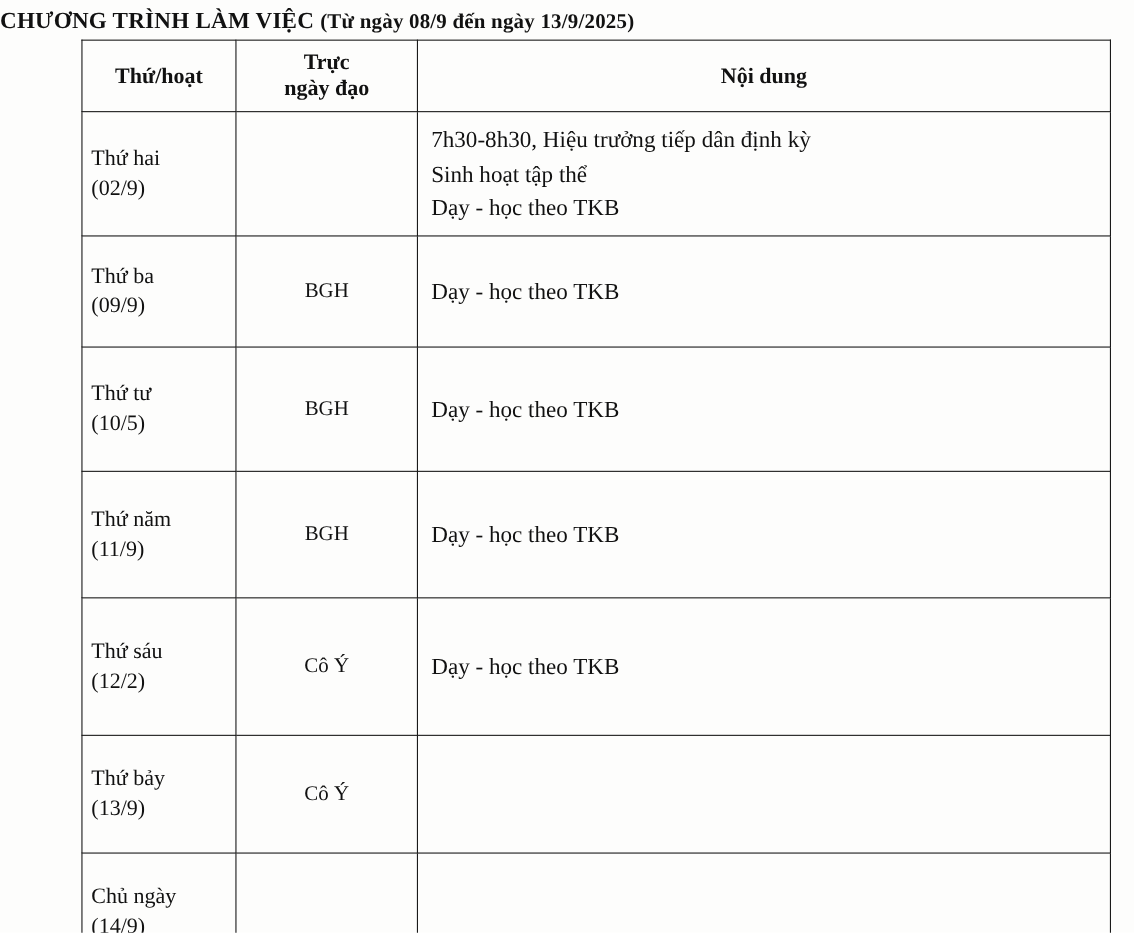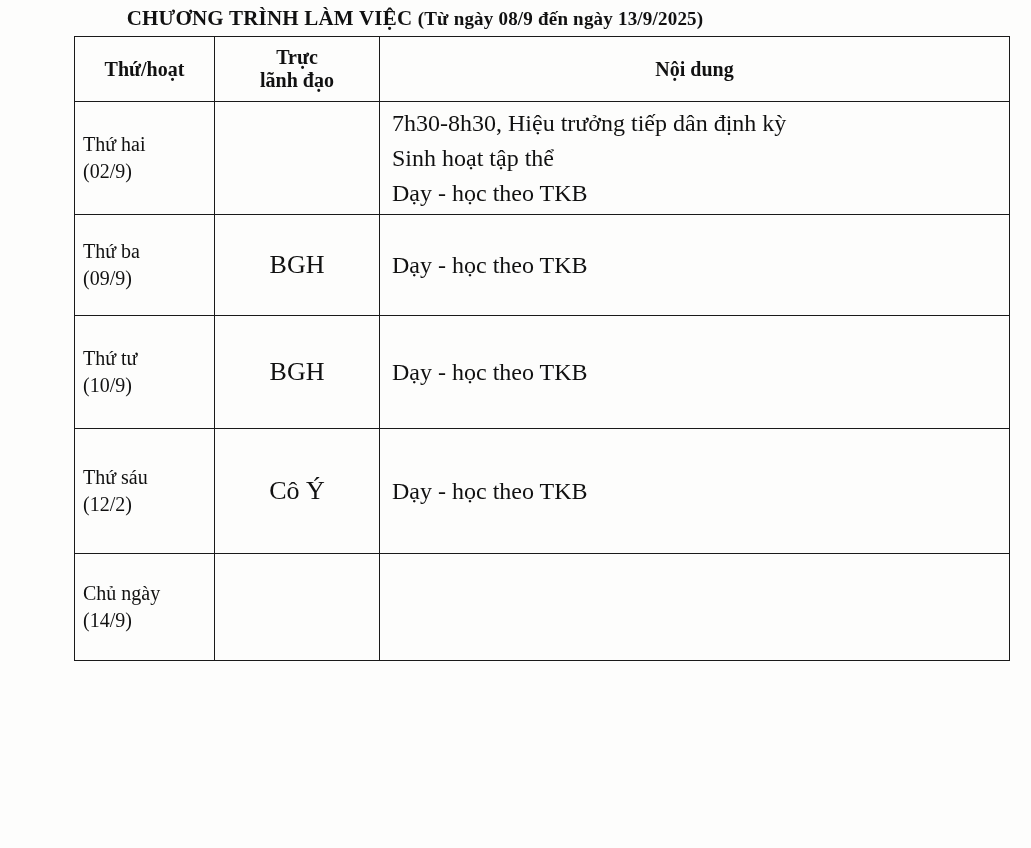--- a/index.html
+++ b/index.html
@@ -19,21 +19,20 @@
     position: relative;
     width: 1031px;
     height: 848px;
     background: #fdfdfc;
   }
   .doc-title {
     position: absolute;
     top: 6px;
     left: 0;
     width: 830px;
-    text-align: center;
     font-size: 21px;
     font-weight: bold;
     letter-spacing: 0.2px;
     white-space: nowrap;
   }
   .doc-title .small {
     font-size: 19px;
   }
   table.schedule {
     position: absolute;
@@ -59,25 +58,25 @@
     line-height: 1.15;
     height: 56px;
   }
   tbody td.day {
     text-align: left;
     font-size: 20px;
     line-height: 1.35;
   }
   tbody td.lead {
     text-align: center;
-    font-size: 26px;
+    font-size: 19px;
   }
   tbody td.content {
     text-align: left;
-    font-size: 24px;
+    font-size: 21px;
     line-height: 1.45;
     padding-left: 12px;
   }
   tbody tr.r0 td { height: 104px; }
   tbody tr.r1 td { height: 92px; }
   tbody tr.r2 td { height: 104px; }
   tbody tr.r3 td { height: 106px; }
   tbody tr.r4 td { height: 116px; }
   tbody tr.r5 td { height: 98px; }
   tbody tr.r6 td { height: 98px; }
@@ -100,21 +99,21 @@
     <colgroup>
       <col class="c-day">
       <col class="c-lead">
       <col class="c-content">
     </colgroup>
     <thead>
       <tr>
         <th>Thứ/hoạt</th>
         <th>
           <span class="content-line">Trực</span>
-          <span class="content-line">lãnh đạo</span>
+          <span class="content-line">ngày đạo</span>
         </th>
         <th>Nội dung</th>
       </tr>
     </thead>
     <tbody>
 
       <tr class="r0">
         <td class="day">
           <span class="day-name">Thứ hai</span>
           <span class="day-date">(02/9)</span>
@@ -134,40 +133,60 @@
         </td>
         <td class="lead">BGH</td>
         <td class="content">
           <span class="content-line">Dạy - học theo TKB</span>
         </td>
       </tr>
 
       <tr class="r2">
         <td class="day">
           <span class="day-name">Thứ tư</span>
-          <span class="day-date">(10/9)</span>
+          <span class="day-date">(10/5)</span>
         </td>
         <td class="lead">BGH</td>
         <td class="content">
           <span class="content-line">Dạy - học theo TKB</span>
         </td>
       </tr>
 
+      <tr class="r3">
+        <td class="day">
+          <span class="day-name">Thứ năm</span>
+          <span class="day-date">(11/9)</span>
+        </td>
+        <td class="lead">BGH</td>
+        <td class="content">
+          <span class="content-line">Dạy - học theo TKB</span>
+        </td>
+      </tr>
 
       <tr class="r4">
         <td class="day">
           <span class="day-name">Thứ sáu</span>
           <span class="day-date">(12/2)</span>
         </td>
         <td class="lead">Cô Ý</td>
         <td class="content">
           <span class="content-line">Dạy - học theo TKB</span>
         </td>
       </tr>
 
+      <tr class="r5">
+        <td class="day">
+          <span class="day-name">Thứ bảy</span>
+          <span class="day-date">(13/9)</span>
+        </td>
+        <td class="lead">Cô Ý</td>
+        <td class="content">
+          <span class="content-line"></span>
+        </td>
+      </tr>
 
       <tr class="r6">
         <td class="day">
           <span class="day-name">Chủ ngày</span>
           <span class="day-date">(14/9)</span>
         </td>
         <td class="lead"></td>
         <td class="content">
           <span class="content-line"></span>
         </td>

